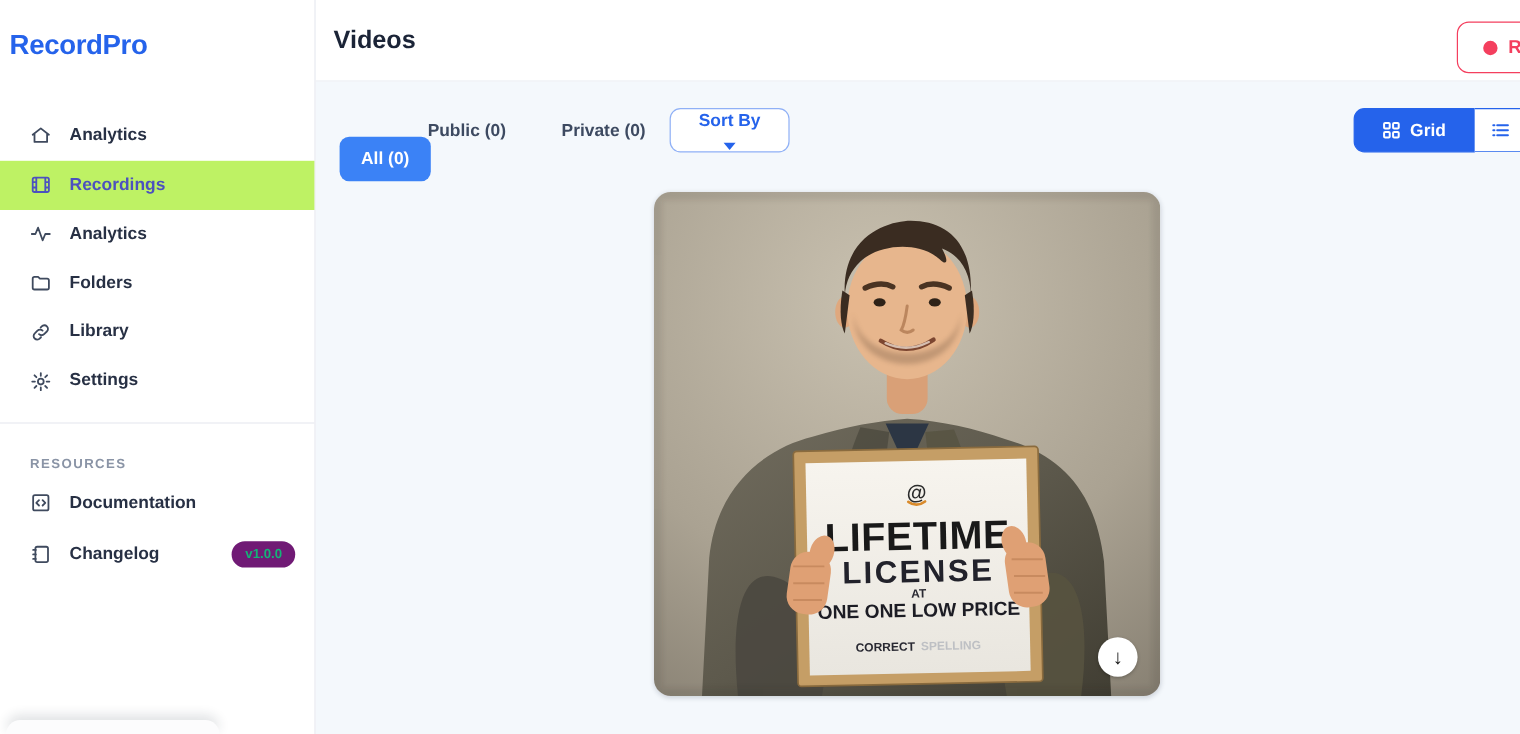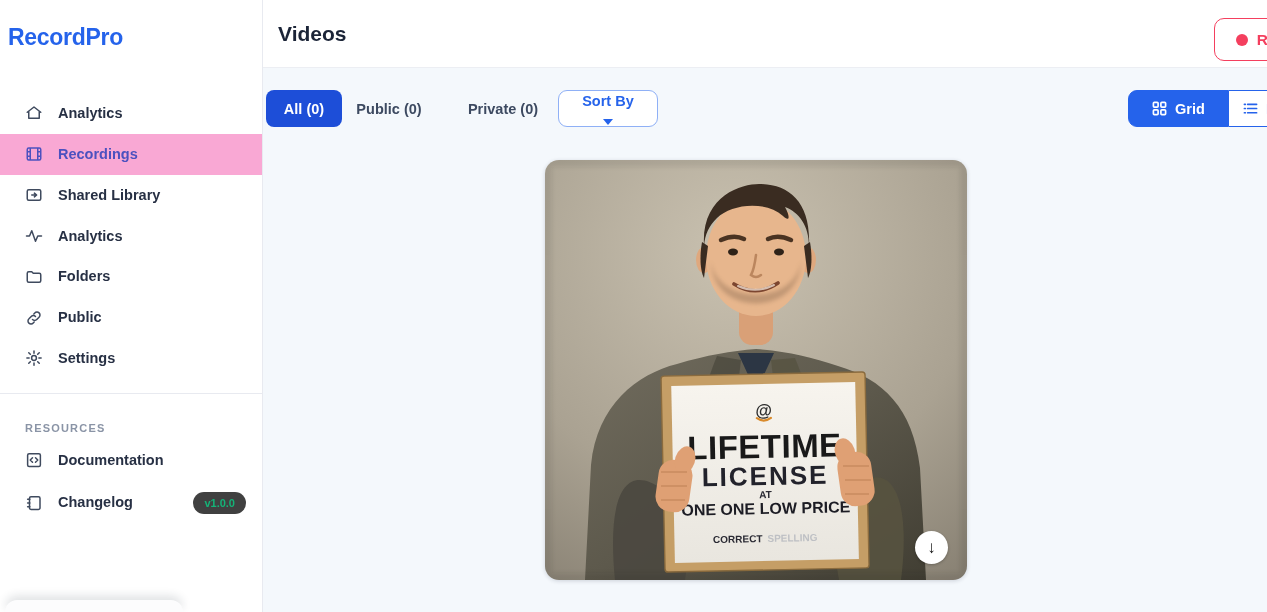--- a/index.html
+++ b/index.html
@@ -20,31 +20,31 @@
     font-size:23px; font-weight:800; color:#2563eb;
     padding:24px 8px 0 8px; letter-spacing:-0.3px;
   }
   .nav { margin-top:42px; }
   .nav-item {
     display:flex; align-items:center; gap:15px;
     padding:11px 16px 11px 25px;
     font-size:14.5px; font-weight:600; color:#273044;
     cursor:pointer; line-height:1.3;
   }
-  .nav-item.active { background:#f9a8d4; color:#4c51bf; }
+  .nav-item.active { background:#bef264; color:#4c51bf; }
   .nav-item .ic { width:18px; height:18px; display:flex; align-items:center; justify-content:center; flex:0 0 18px; }
   .nav-item .ic svg { stroke:#3f4a5e; }
   .nav-item.active .ic svg { stroke:#4c51bf; }
   .sidebar-divider { border:none; border-top:1px solid #e8eaf0; margin:14px 0 0 0; }
   .resources-label {
     font-size:11px; font-weight:700; letter-spacing:1.2px;
     color:#8a94a6; padding:28px 0 6px 25px;
   }
   .badge {
-    margin-left:auto; background:#404040; color:#14b377;
+    margin-left:auto; background:#701a75; color:#14b377;
     font-size:11px; font-weight:700; padding:4px 11px; border-radius:11px;
   }
   .sidebar-stub {
     position:absolute; bottom:0; left:5px; width:178px; height:12px;
     background:#fcfcfd; border-radius:12px 12px 0 0;
     box-shadow:0 -4px 10px rgba(30,41,59,0.14);
   }
   
   .header {
     position:absolute; left:263px; right:0; top:0; height:68px;
@@ -62,21 +62,21 @@
   }
   .record-dot { width:12px; height:12px; border-radius:50%; background:#f43f5e; }
   
   .filterbar { position:absolute; left:263px; right:0; top:68px; height:60px; }
   .pill {
     position:absolute; top:22px; height:37px; border-radius:8px;
     display:flex; align-items:center; justify-content:center;
     font-size:14.5px; font-weight:600; cursor:pointer; border:none; background:none;
     font-family:"Liberation Sans", sans-serif;
   }
-  .pill.all { left:3px; width:76px; background:#1d4ed8; color:#fff; }
+  .pill.all { left:20px; width:76px; background:#3b82f6; color:#fff;margin-top:24px; }
   .pill.plain { color:#3d4a61; font-weight:600; }
   .pill.public { left:89px; width:74px; }
   .pill.private { left:202px; width:76px; }
   .sortby {
     position:absolute; left:295px; top:22px; width:100px; height:37px;
     background:#fff; border:1.6px solid #8fb0f6; border-radius:9px;
     color:#2563eb; font-size:14.5px; font-weight:600;
     display:flex; align-items:center; justify-content:center; gap:8px; cursor:pointer;
     font-family:"Liberation Sans", sans-serif;
     flex-direction:column;
@@ -124,50 +124,41 @@
         <svg width="18" height="18" viewBox="0 0 24 24" fill="none" stroke-width="2">
             <rect x="3" y="4" width="18" height="16" rx="2"></rect>
             <path d="M7 4v16M17 4v16M3 9h4M3 15h4M17 9h4M17 15h4"></path>
           </svg>
       </span>
       <span>Recordings</span>
     </div>
     <div class="nav-item">
       <span class="ic">
         <svg width="18" height="18" viewBox="0 0 24 24" fill="none" stroke-width="2" stroke-linecap="round" stroke-linejoin="round">
-            <rect x="3" y="5" width="18" height="14" rx="2"></rect>
-            <path d="M9 12h6M12.5 9.5 15.5 12l-3 2.5"></path>
-          </svg>
-      </span>
-      <span>Shared Library</span>
-    </div>
-    <div class="nav-item">
-      <span class="ic">
-        <svg width="18" height="18" viewBox="0 0 24 24" fill="none" stroke-width="2" stroke-linecap="round" stroke-linejoin="round">
             <path d="M2 12h4l3-7 5 14 3-7h5"></path>
           </svg>
       </span>
       <span>Analytics</span>
     </div>
     <div class="nav-item">
       <span class="ic">
         <svg width="18" height="18" viewBox="0 0 24 24" fill="none" stroke-width="2" stroke-linejoin="round">
             <path d="M3 7a2 2 0 0 1 2-2h4l2 2h8a2 2 0 0 1 2 2v8a2 2 0 0 1-2 2H5a2 2 0 0 1-2-2V7z"></path>
           </svg>
       </span>
       <span>Folders</span>
     </div>
     <div class="nav-item">
       <span class="ic">
         <svg width="18" height="18" viewBox="0 0 24 24" fill="none" stroke-width="2" stroke-linecap="round">
             <path d="M10 14a4 4 0 0 0 5.7 0l3-3a4 4 0 1 0-5.7-5.6l-1.2 1.2"></path>
             <path d="M14 10a4 4 0 0 0-5.7 0l-3 3a4 4 0 1 0 5.7 5.6l1.2-1.2"></path>
           </svg>
       </span>
-      <span>Public</span>
+      <span>Library</span>
     </div>
     <div class="nav-item">
       <span class="ic">
         <svg width="18" height="18" viewBox="0 0 24 24" fill="none" stroke-width="2" stroke-linecap="round">
             <circle cx="12" cy="12" r="3.2"></circle>
             <path d="M12 2.5v3M12 18.5v3M2.5 12h3M18.5 12h3M5 5l2.1 2.1M16.9 16.9 19 19M19 5l-2.1 2.1M7.1 16.9 5 19"></path>
           </svg>
       </span>
       <span>Settings</span>
     </div>

